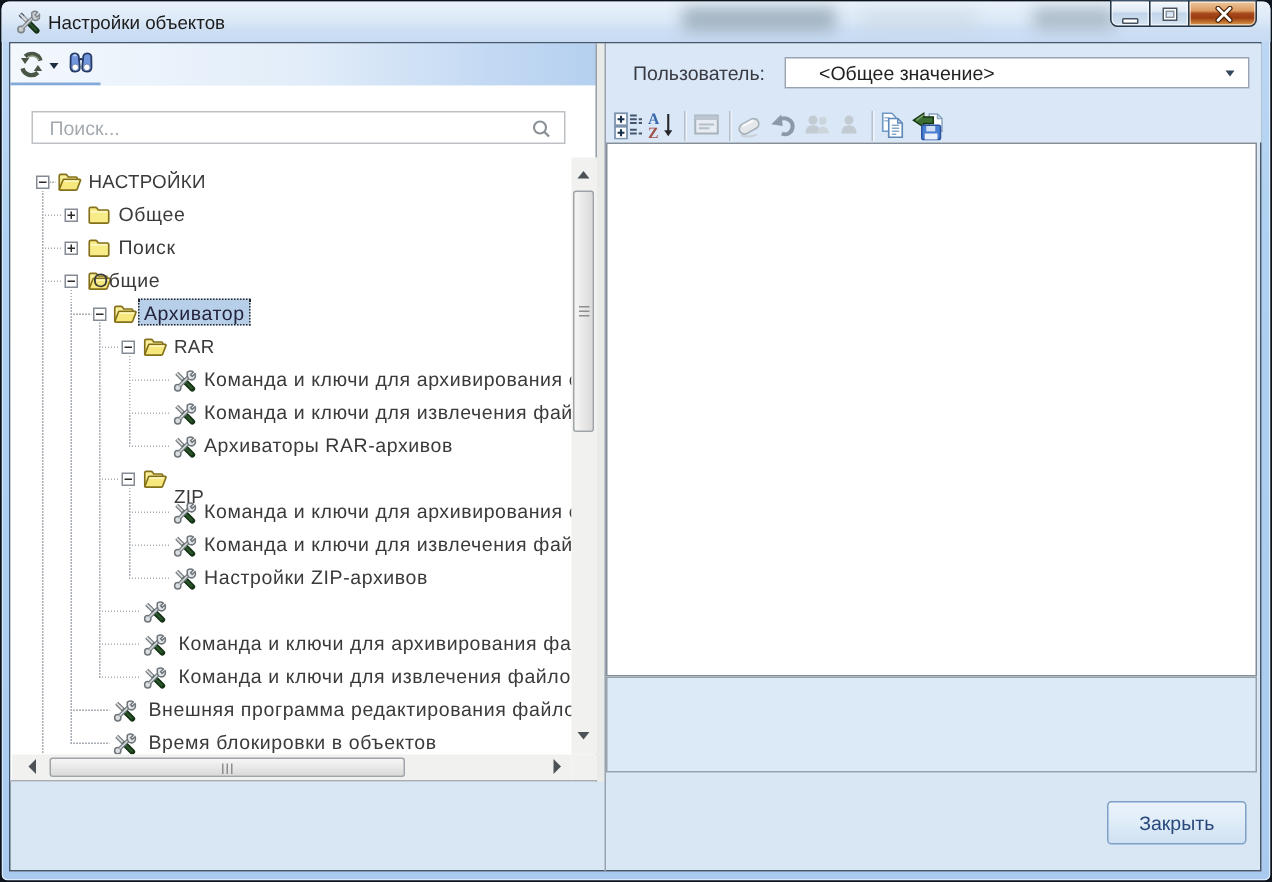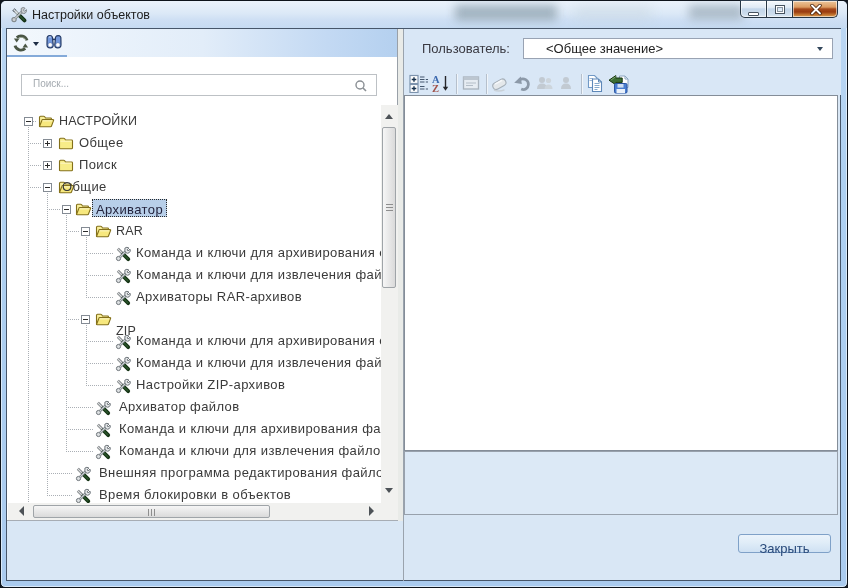--- a/index.html
+++ b/index.html
@@ -27,21 +27,21 @@
   background:#d9e7f5; border:1px solid #47566a; }
 
 #lband { position:absolute; left:0; top:0; width:391px; height:28px;
   background:linear-gradient(to right,#f3f8fd 0%,#e2edf9 50%,#c3d9f3 82%,#b4d0ef 100%); }
 #lband-ul { position:absolute; left:0; top:26px; width:60px; height:2px; background:#84aad9; }
 #lwhite { position:absolute; left:0; top:28px; width:390px; height:464px; background:#fff; }
 #lborder { position:absolute; left:390px; top:0; width:1px; height:492px; background:#99a0a8; }
 #lbottom { position:absolute; left:0; top:491px; width:391px; height:1px; background:#a7adb4; }
 #gap { position:absolute; left:391px; top:0; width:5px; height:492px; background:#e9ebe8; }
 #search { position:absolute; left:14px; top:45px; width:356px; height:22px; border:1px solid #bdc1c5; background:#fff; }
-#search span { position:absolute; left:11px; top:3px; font-size:10px; color:#a4aab0; }
+#search span { position:absolute; left:11px; top:3px; font-size:13px; color:#a4aab0; }
 #tree { position:absolute; left:1px; top:75px; width:373px; height:399px; overflow:hidden; background:#fff; }
 .trow { position:absolute; white-space:nowrap; font-size:13px; letter-spacing:0.4px; color:#3a3a3a; height:20px; line-height:20px; }
 .trow.caps { font-size:12.5px; letter-spacing:0.2px; }
 .tico { position:absolute; }
 .ebox { position:absolute; width:9px; height:9px; background:#fff; border:1px solid #848b94; }
 .ebox i { position:absolute; left:1px; top:3px; width:5px; height:1px; background:#2b2b2b; }
 .ebox.plus b { position:absolute; left:3px; top:1px; width:1px; height:5px; background:#2b2b2b; }
 .vdot { position:absolute; width:1px; background-image:repeating-linear-gradient(to bottom,#aaafb5 0 1px,transparent 1px 2px); }
 .hdot { position:absolute; height:1px; background-image:repeating-linear-gradient(to right,#aaafb5 0 1px,transparent 1px 2px); }
 .sel { position:absolute; background:#b8cfe9; border:1px dotted #2a2a2a; }
@@ -52,21 +52,21 @@
 
 #rborder { position:absolute; left:396px; top:0; width:1px; height:552px; background:#9aa3ad; }
 #rtop { position:absolute; left:397px; top:0; width:437px; height:66px; background:#d9e7f6; }
 #rlabel { position:absolute; left:415px; top:12px; font-size:13px; color:#3a3a42; }
 #combo { position:absolute; left:516px; top:9px; width:310px; height:21px; background:#fff; border:1px solid #99a3b3; }
 #combo span { position:absolute; left:10px; top:2px; font-size:13px; color:#222;margin-left:12px; }
 #combo .carr { position:absolute; right:9px; top:8px; width:0; height:0; border-left:3.5px solid transparent; border-right:3.5px solid transparent; border-top:4.5px solid #33475c; }
 .tsep { position:absolute; top:45px; width:1px; height:20px; background:#b6c0cc; box-shadow:1px 0 0 #f0f5fa; }
 #rwhite { position:absolute; left:397px; top:66px; width:434px; height:356px; background:#fff; border:1px solid #848d98; }
 #rdesc { position:absolute; left:397px; top:422px; width:434px; height:64px; background:#dce9f6; border:1px solid #98a1ac; }
-#closebtn { position:absolute; left:731px; top:505px; width:93px; height:19px; border:1px solid #7fa1c8; border-radius:3px;
+#closebtn { position:absolute; left:731px; top:505px; width:93px; height:29px; border:1px solid #7fa1c8; border-radius:3px;
   background:linear-gradient(to bottom,#ebf3fb 0%,#e0edf8 45%,#cfe1f3 100%);
   font-size:13px; color:#28497a; text-align:center; line-height:27px; }
 </style></head><body>
 <div id="glass"></div>
 <div id="titlebar">
     <div class="blob1"></div>
     <div class="blob2"></div>
     <div class="blob3"></div>
     <div id="title-ico"><svg width="17" height="17" viewBox="0 0 16 16">
         <path d="M3.4 3.4 L9 9" stroke="#90979a" stroke-width="2.8"></path>
@@ -280,21 +280,20 @@
       <div class="tico" style="left:87.0px;top:295.5px"><svg width="16" height="16" viewBox="0 0 16 16">
 <path d="M2.8 2.8 L8.6 8.6" stroke="#75797c" stroke-width="2.8"></path>
 <path d="M2.9 2.9 L8.5 8.5" stroke="#dcdfe1" stroke-width="1.2"></path>
 <path d="M8.2 8.2 L13.2 13.2" stroke="#143214" stroke-width="3.8" stroke-linecap="round"></path>
 <path d="M8.5 8.5 L12.8 12.8" stroke="#2c552c" stroke-width="1.6" stroke-linecap="round"></path>
 <circle cx="3.5" cy="12.5" r="2.1" fill="#dcdfe1" stroke="#6f767b" stroke-width="1"></circle>
 <path d="M4.7 11.3 L11.4 4.6" stroke="#6f767b" stroke-width="2.6"></path>
 <path d="M4.7 11.3 L11.4 4.6" stroke="#cfd4d7" stroke-width="1.1"></path>
 <path d="M9.9 2.1 Q11.9 0.5 13.9 2 L12.1 3.9 L13.1 4.9 L15 3.1 Q16 5.3 14.2 6.7 Q12.5 7.9 10.7 6.5 Q9.5 5.2 9.9 2.1 Z" fill="#e3e6e8" stroke="#6f767b" stroke-width="1"></path>
 </svg></div>
-      <div class="trow" style="left:111.0px;top:293.0px">Архиватор файлов</div>
       <div class="tico" style="left:87.0px;top:317.5px"><svg width="16" height="16" viewBox="0 0 16 16">
 <path d="M2.8 2.8 L8.6 8.6" stroke="#75797c" stroke-width="2.8"></path>
 <path d="M2.9 2.9 L8.5 8.5" stroke="#dcdfe1" stroke-width="1.2"></path>
 <path d="M8.2 8.2 L13.2 13.2" stroke="#143214" stroke-width="3.8" stroke-linecap="round"></path>
 <path d="M8.5 8.5 L12.8 12.8" stroke="#2c552c" stroke-width="1.6" stroke-linecap="round"></path>
 <circle cx="3.5" cy="12.5" r="2.1" fill="#dcdfe1" stroke="#6f767b" stroke-width="1"></circle>
 <path d="M4.7 11.3 L11.4 4.6" stroke="#6f767b" stroke-width="2.6"></path>
 <path d="M4.7 11.3 L11.4 4.6" stroke="#cfd4d7" stroke-width="1.1"></path>
 <path d="M9.9 2.1 Q11.9 0.5 13.9 2 L12.1 3.9 L13.1 4.9 L15 3.1 Q16 5.3 14.2 6.7 Q12.5 7.9 10.7 6.5 Q9.5 5.2 9.9 2.1 Z" fill="#e3e6e8" stroke="#6f767b" stroke-width="1"></path>
 </svg></div>

